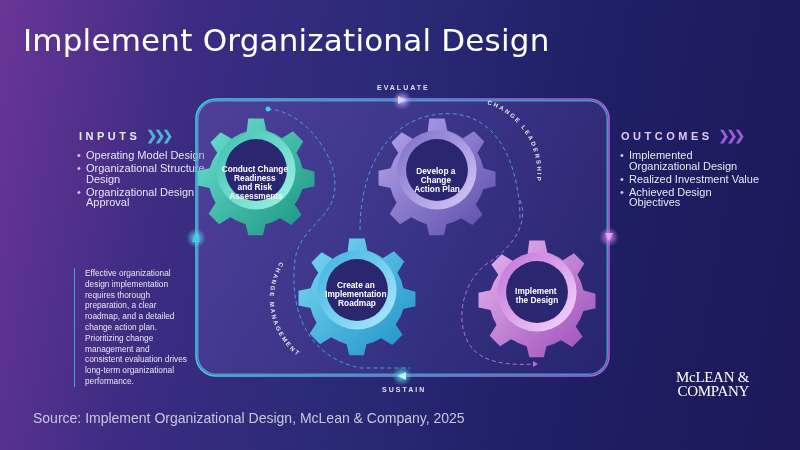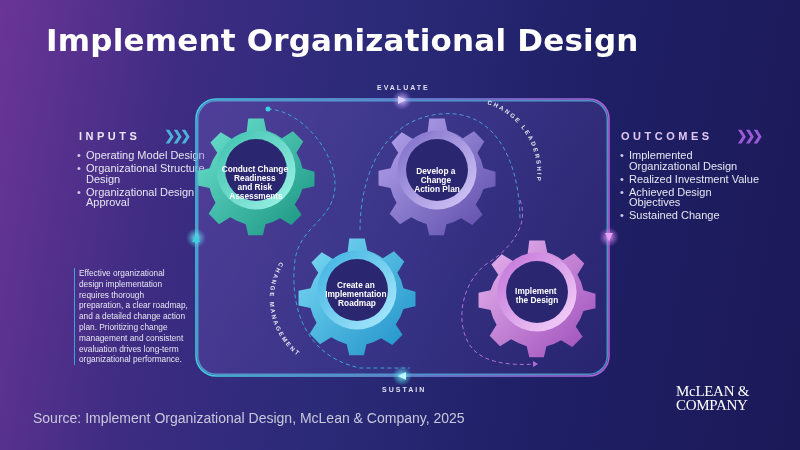--- a/index.html
+++ b/index.html
@@ -4,59 +4,59 @@
 <style>
   * { margin:0; padding:0; box-sizing:border-box; }
   html, body { width:800px; height:450px; overflow:hidden; }
   body {
     font-family: "Liberation Sans", sans-serif;
     color:#fff;
     background: linear-gradient(100deg, #6a3596 0%, #3d2c82 22%, #2a2a78 45%, #1f1f66 70%, #1b1957 100%);
     position:relative;
   }
   .title {
-    position:absolute; left:46px; top:22px;
+    position:absolute; left:23px; top:22px;
     font-family:"DejaVu Sans", sans-serif;
-    font-size:31px; font-weight:bold; letter-spacing:0.2px; color:#fff;
+    font-size:31px; font-weight:normal; letter-spacing:0.2px; color:#fff;
   }
   .section-heading {
     position:absolute; font-size:11px; font-weight:bold; letter-spacing:3.5px;
-    display:flex; align-items:center; gap:24px;
+    display:flex; align-items:center; gap:6px;
   }
   .inputs-heading { left:79px; top:128px; color:#e8e8f5; }
   .outcomes-heading { left:621px; top:128px; color:#e0c8f5; }
   .chev { font-size:13px; letter-spacing:-3px; font-weight:bold; }
   .inputs-heading .chev { color:#4fb0d8; }
   .outcomes-heading .chev { color:#9b5ad8; }
   .bullets { position:absolute; list-style:none; font-size:11px; line-height:10.5px; color:#e6e6f2; }
   .bullets li { position:relative; padding-left:9px; margin-bottom:2.5px; }
   .bullets li::before { content:"•"; position:absolute; left:0; top:0; color:#cfcfe6; }
   .inputs-list { left:77px; top:150px; width:130px; }
   .outcomes-list { left:620px; top:150px; width:140px; }
   .summary {
     position:absolute; left:74px; top:268px; width:114px;
-    border-left:1.5px solid #3aa5d8; padding-left:4px;
+    border-left:1.5px solid #3aa5d8; padding-left:10px;
     font-size:8.3px; line-height:10.8px; color:#e6e6f2;
   }
   .frame {
     position:absolute; left:196px; top:99px; width:413px; height:277px;
     border-radius:20px;
     background: linear-gradient(135deg, rgba(120,100,200,0.35), rgba(70,60,150,0.25));
     border:1.5px solid transparent;
     box-shadow: inset 0 0 0 1.5px rgba(90,190,230,0.7);
   }
   .cycle-label {
     position:absolute; font-size:7px; font-weight:bold; letter-spacing:2px; color:#e0e0f0;
   }
   .evaluate { left:377px; top:84px; }
   .sustain { left:382px; top:386px; }
   .source { position:absolute; left:33px; top:410px; font-size:14px; color:#c8c8dc; }
   .logo {
-    position:absolute; left:676px; top:384px; font-family:"Liberation Serif", serif;
-    font-size:15px; line-height:14px; color:#fff; text-align:left; letter-spacing:-0.3px;
+    position:absolute; left:676px; top:370px; font-family:"Liberation Serif", serif;
+    font-size:15px; line-height:14px; color:#fff; text-align:right; letter-spacing:-0.3px;
   }
   svg.diagram { position:absolute; left:0; top:0; }
   .gear-text { font-family:"Liberation Sans", sans-serif; font-weight:bold; font-size:8.3px; fill:#fff; }
   .arc-text { font-family:"Liberation Sans", sans-serif; font-weight:bold; font-size:6px; letter-spacing:2px; fill:#e6e6f2; }
 </style>
 </head>
 <body>
 
 <div class="title">Implement Organizational Design</div>
 
@@ -73,21 +73,20 @@
 <div class="summary">Effective organizational design implementation requires thorough preparation, a clear roadmap, and a detailed change action plan. Prioritizing change management and consistent evaluation drives long-term organizational performance.</div>
 
 <div class="section-heading outcomes-heading">
   <span>OUTCOMES</span>
   <span class="chev">❯❯❯</span>
 </div>
 <ul class="bullets outcomes-list">
   <li>Implemented Organizational Design</li>
   <li>Realized Investment Value</li>
   <li>Achieved Design Objectives</li>
-  <li>Sustained Change</li>
 </ul>
 
 <div class="frame"></div>
 <div class="cycle-label evaluate">EVALUATE</div>
 <div class="cycle-label sustain">SUSTAIN</div>
 
 <svg class="diagram" width="800" height="450" viewBox="0 0 800 450">
   <defs>
     <linearGradient id="frameStroke" x1="0" y1="0" x2="1" y2="0">
       <stop offset="0" stop-color="#3fd0e0"></stop>

